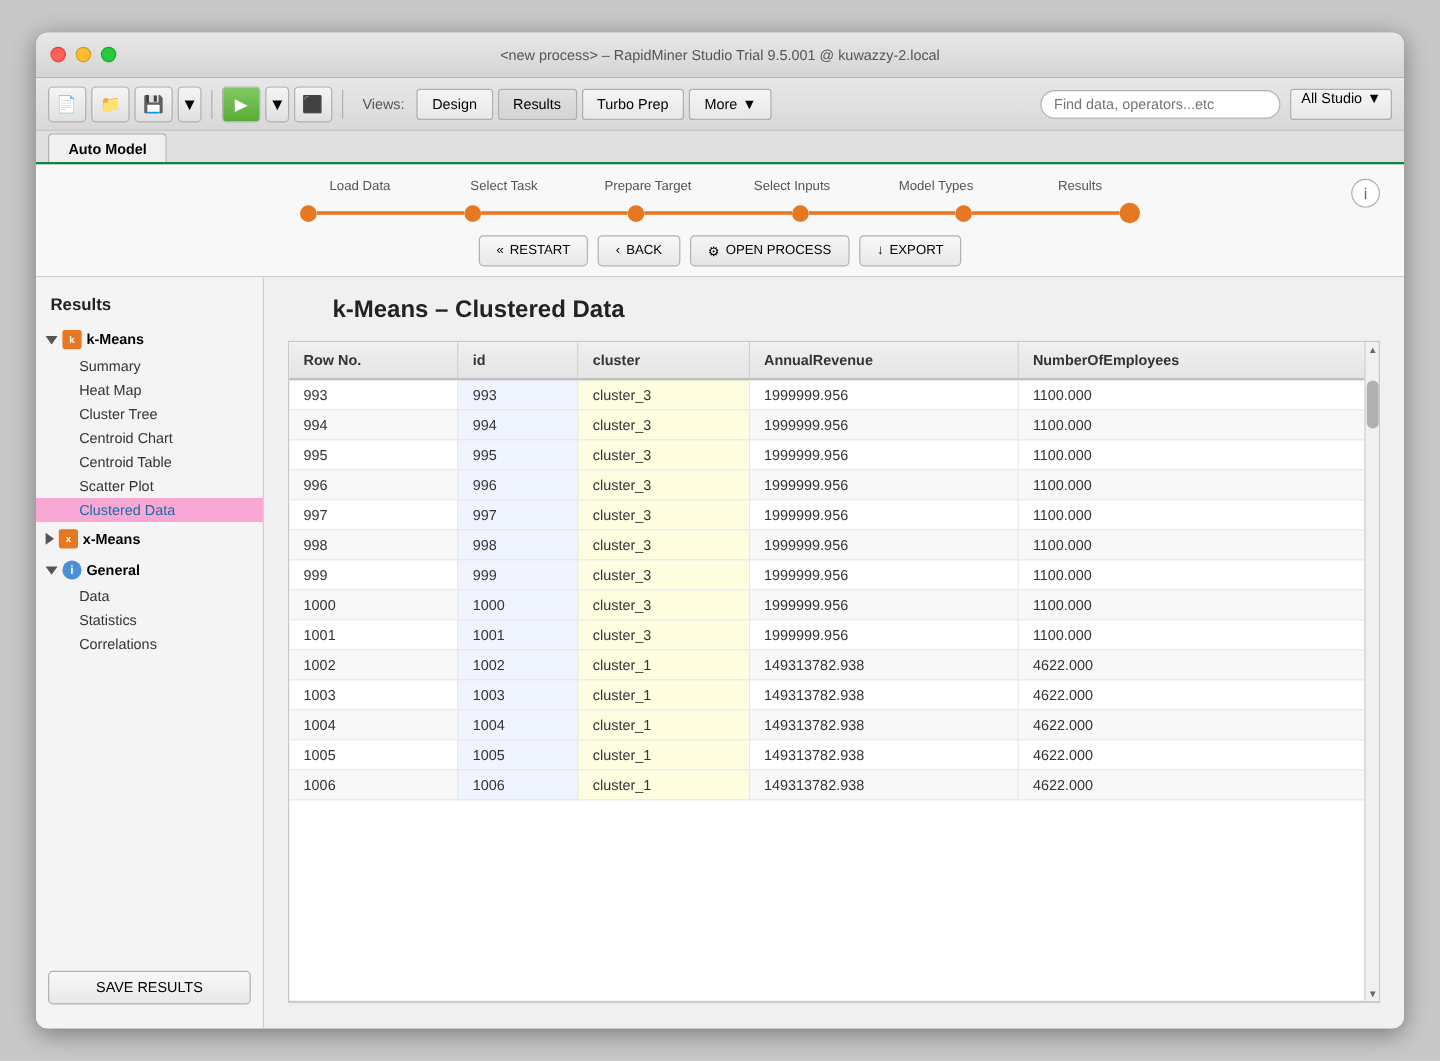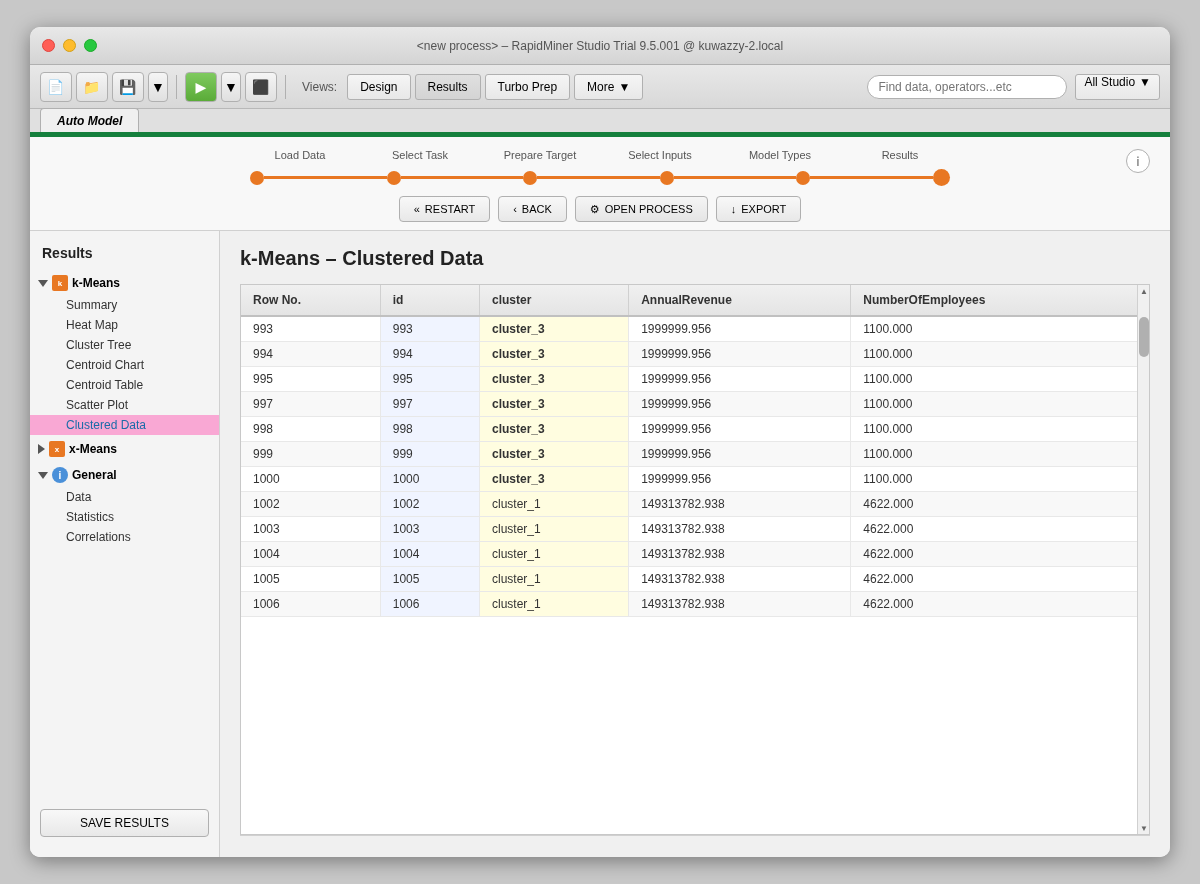--- a/index.html
+++ b/index.html
@@ -136,22 +136,21 @@
       gap: 4px;
       margin-left: 4px;
     }
     
     .tabbar {
       background: #e0e0e0;
       height: 28px;
       display: flex;
       align-items: flex-end;
       padding: 0 10px;
-      border-bottom: 5px solid #15803d;
-      font-style: italic;
+      border-bottom: 2px solid #15803d;
     }
     .tab {
       height: 24px;
       padding: 0 16px;
       background: #d0d0d0;
       border: 1px solid #b0b0b0;
       border-bottom: none;
       border-radius: 4px 4px 0 0;
       font-size: 12px;
       display: flex;
@@ -297,20 +296,21 @@
       display: flex;
       flex-direction: column;
       overflow: hidden;
       padding: 16px 20px 10px;
     }
     .data-title {
       font-size: 20px;
       font-weight: 700;
       margin-bottom: 14px;
       color: #222;
+      margin-left: 37px;
     }
     .table-container {
       flex: 1;
       overflow: hidden;
       border: 1px solid #c8c8c8;
       background: white;
       position: relative;
     }
     .data-table {
       width: 100%;
@@ -334,21 +334,20 @@
       padding: 5px 12px;
       border-bottom: 1px solid #e8e8e8;
       border-right: 1px solid #e8e8e8;
       color: #333;
     }
     .data-table tbody tr:nth-child(even) {
       background: #f8f8f8;
     }
     .cluster-3 {
       background: #fffde0 !important;
-      font-weight: bold;
     }
     .cluster-1 {
       background: #fffde0 !important;
     }
     .col-id {
       background: #f0f4ff;
     }
     .scrollbar-area {
       position: absolute;
       right: 0;
@@ -633,20 +632,27 @@
                     <td>1100.000</td>
                   </tr>
                   <tr>
                     <td>995</td>
                     <td class="col-id">995</td>
                     <td class="cluster-3">cluster_3</td>
                     <td>1999999.956</td>
                     <td>1100.000</td>
                   </tr>
                   <tr>
+                    <td>996</td>
+                    <td class="col-id">996</td>
+                    <td class="cluster-3">cluster_3</td>
+                    <td>1999999.956</td>
+                    <td>1100.000</td>
+                  </tr>
+                  <tr>
                     <td>997</td>
                     <td class="col-id">997</td>
                     <td class="cluster-3">cluster_3</td>
                     <td>1999999.956</td>
                     <td>1100.000</td>
                   </tr>
                   <tr>
                     <td>998</td>
                     <td class="col-id">998</td>
                     <td class="cluster-3">cluster_3</td>
@@ -656,20 +662,27 @@
                   <tr>
                     <td>999</td>
                     <td class="col-id">999</td>
                     <td class="cluster-3">cluster_3</td>
                     <td>1999999.956</td>
                     <td>1100.000</td>
                   </tr>
                   <tr>
                     <td>1000</td>
                     <td class="col-id">1000</td>
+                    <td class="cluster-3">cluster_3</td>
+                    <td>1999999.956</td>
+                    <td>1100.000</td>
+                  </tr>
+                  <tr>
+                    <td>1001</td>
+                    <td class="col-id">1001</td>
                     <td class="cluster-3">cluster_3</td>
                     <td>1999999.956</td>
                     <td>1100.000</td>
                   </tr>
                   <tr>
                     <td>1002</td>
                     <td class="col-id">1002</td>
                     <td class="cluster-1">cluster_1</td>
                     <td>149313782.938</td>
                     <td>4622.000</td>

